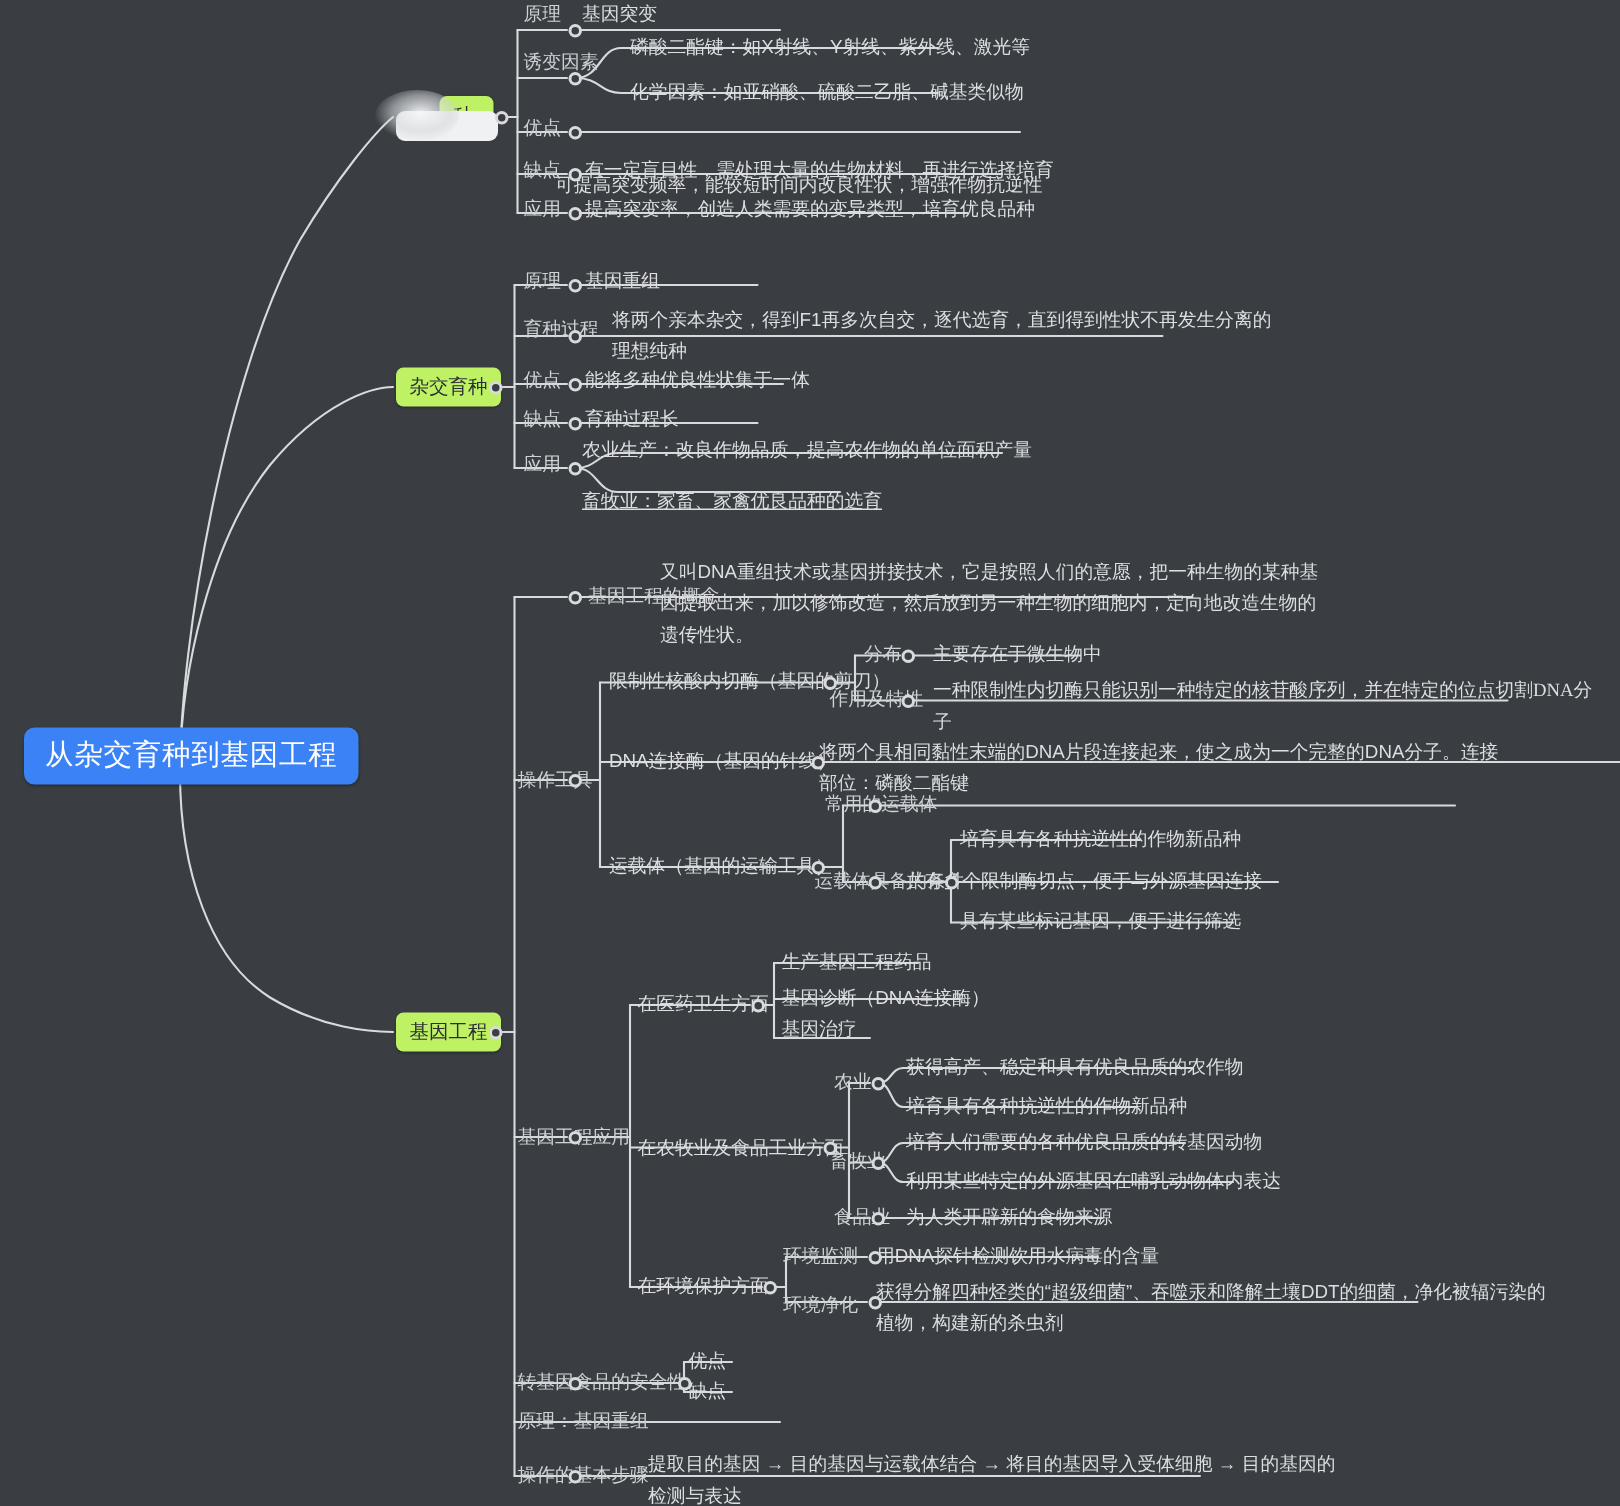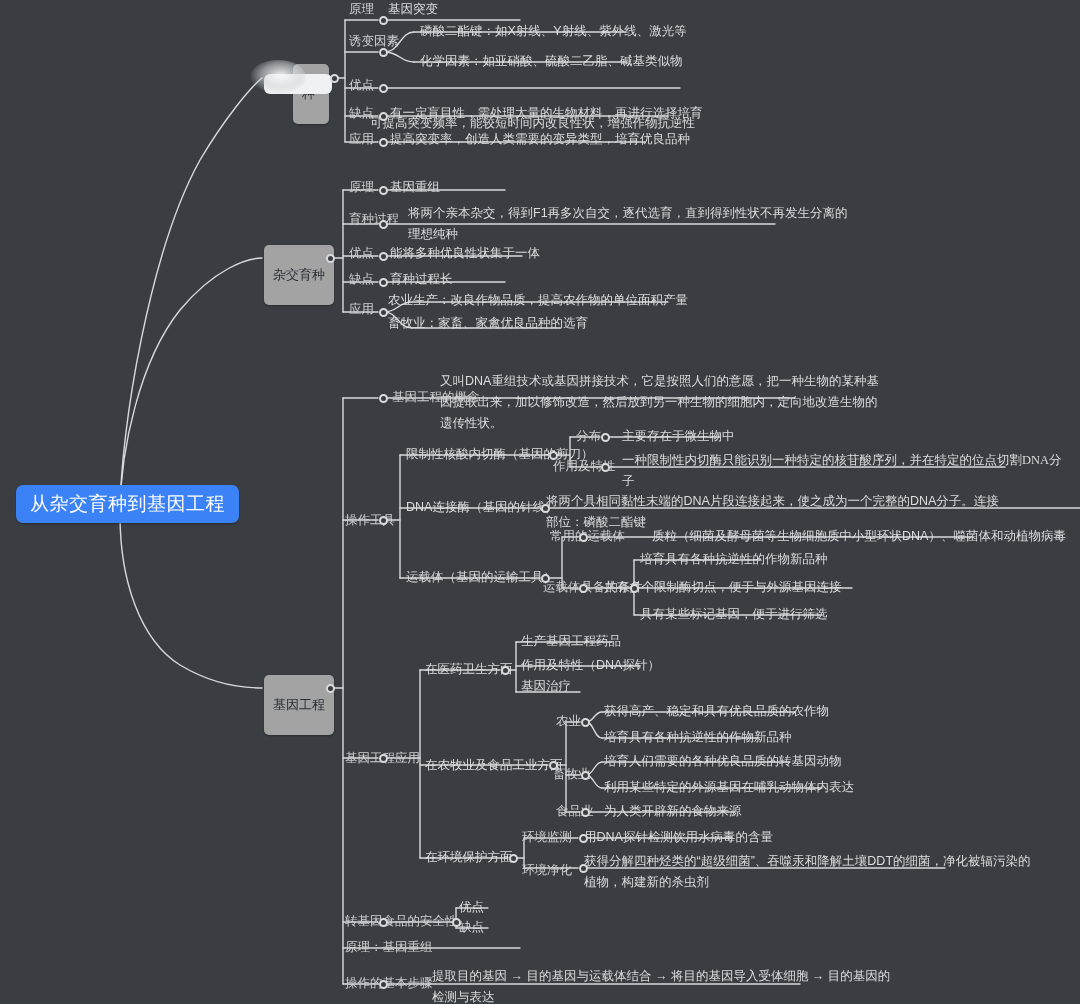--- a/index.html
+++ b/index.html
@@ -21,26 +21,26 @@
     background:#3b82f6;
     color:#ffffff;
     border-radius:7px;
     font-size:19px;
     line-height:22px;
     padding:8px 14px;
     letter-spacing:.5px;
     box-shadow:0 1px 2px rgba(0,0,0,.35);
   }
   .branch{
-    background:#a3a3a3;
+    background:#bef264;
     color:#2b2f34;
     border-radius:5px;
     font-size:13px;
     line-height:16px;
-    padding:22px 9px;
+    padding:5px 9px;
     box-shadow:0 1px 2px rgba(0,0,0,.3);
   }
   .leaf{
     color:#dcdee0;
     font-size:12.5px;
     line-height:19px;
     background:transparent;
     padding:0;
   }
 
@@ -230,21 +230,21 @@
 理想纯种</div>
 
   <div class="node leaf" style="left:349px;top:244px;color:#cfd2d5;">优点</div>
   <div class="node leaf" style="left:390px;top:244px;">能将多种优良性状集于一体</div>
 
   <div class="node leaf" style="left:349px;top:270px;color:#cfd2d5;">缺点</div>
   <div class="node leaf" style="left:390px;top:270px;">育种过程长</div>
 
   <div class="node leaf" style="left:349px;top:300px;color:#cfd2d5;">应用</div>
   <div class="node leaf" style="left:388px;top:291px;">农业生产：改良作物品质，提高农作物的单位面积产量</div>
-  <div class="node leaf" style="left:388px;top:314px;">畜牧业：家畜、家禽优良品种的选育</div>
+  <div class="node leaf" style="left:388px;top:325px;text-decoration:underline;">畜牧业：家畜、家禽优良品种的选育</div>
 
   <div class="node branch" style="left:264px;top:675px;">基因工程</div>
 
   <div class="node leaf" style="left:345px;top:388px;color:#cfd2d5;margin-left:47px;">基因工程的概念</div>
   <div class="node leaf" style="left:440px;top:371px;line-height:21px;">又叫DNA重组技术或基因拼接技术，它是按照人们的意愿，把一种生物的某种基
 因提取出来，加以修饰改造，然后放到另一种生物的细胞内，定向地改造生物的
 遗传性状。</div>
 
   <div class="node leaf" style="left:345px;top:511px;color:#cfd2d5;">操作工具</div>
 
@@ -254,31 +254,30 @@
   <div class="node leaf" style="left:553px;top:457px;color:#cfd2d5;">作用及特性</div>
   <div class="node leaf" style="left:622px;top:450px;line-height:21px;font-family:Liberation Serif, serif;">一种限制性内切酶只能识别一种特定的核苷酸序列，并在特定的位点切割DNA分
 子</div>
 
   <div class="node leaf" style="left:406px;top:498px;">DNA连接酶（基因的针线）</div>
   <div class="node leaf" style="left:546px;top:491px;line-height:21px;">将两个具相同黏性末端的DNA片段连接起来，使之成为一个完整的DNA分子。连接
 部位：磷酸二酯键</div>
 
   <div class="node leaf" style="left:406px;top:568px;">运载体（基因的运输工具）</div>
   <div class="node leaf" style="left:550px;top:527px;color:#cfd2d5;">常用的运载体</div>
-  <div class="node leaf" style="left:652px;top:527px;">质粒（细菌及酵母菌等生物细胞质中小型环状DNA）、噬菌体和动植物病毒</div>
   <div class="node leaf" style="left:543px;top:578px;color:#cfd2d5;">运载体具备的条件</div>
   <div class="node leaf" style="left:640px;top:550px;">培育具有各种抗逆性的作物新品种</div>
   <div class="node leaf" style="left:604px;top:578px;">共有多个限制酶切点，便于与外源基因连接</div>
   <div class="node leaf" style="left:640px;top:605px;">具有某些标记基因，便于进行筛选</div>
 
   <div class="node leaf" style="left:345px;top:749px;color:#cfd2d5;">基因工程应用</div>
 
   <div class="node leaf" style="left:425px;top:660px;">在医药卫生方面</div>
   <div class="node leaf" style="left:521px;top:632px;">生产基因工程药品</div>
-  <div class="node leaf" style="left:521px;top:656px;">作用及特性（DNA探针）</div>
+  <div class="node leaf" style="left:521px;top:656px;">基因诊断（DNA连接酶）</div>
   <div class="node leaf" style="left:521px;top:677px;">基因治疗</div>
 
   <div class="node leaf" style="left:425px;top:756px;">在农牧业及食品工业方面</div>
   <div class="node leaf" style="left:556px;top:712px;color:#cfd2d5;">农业</div>
   <div class="node leaf" style="left:604px;top:702px;">获得高产、稳定和具有优良品质的农作物</div>
   <div class="node leaf" style="left:604px;top:728px;">培育具有各种抗逆性的作物新品种</div>
   <div class="node leaf" style="left:553px;top:765px;color:#cfd2d5;">畜牧业</div>
   <div class="node leaf" style="left:604px;top:752px;">培育人们需要的各种优良品质的转基因动物</div>
   <div class="node leaf" style="left:604px;top:778px;">利用某些特定的外源基因在哺乳动物体内表达</div>
   <div class="node leaf" style="left:556px;top:802px;color:#cfd2d5;">食品业</div>

